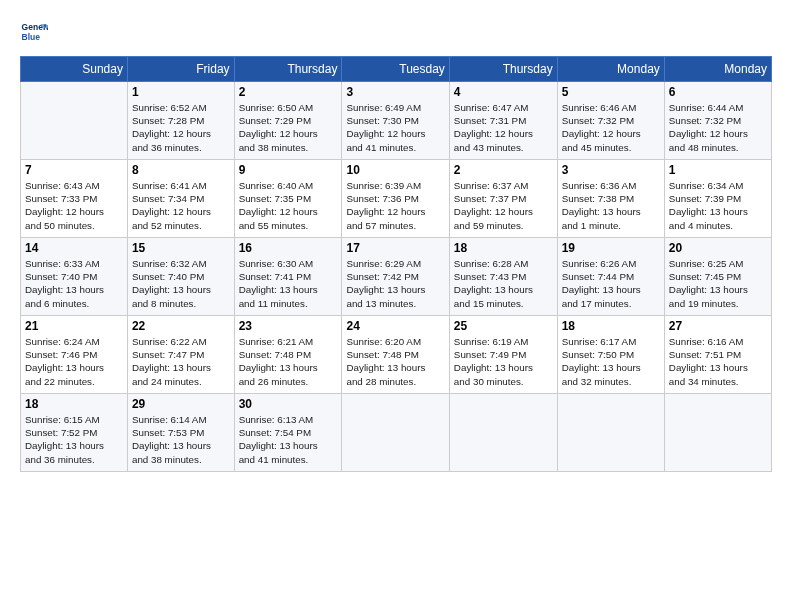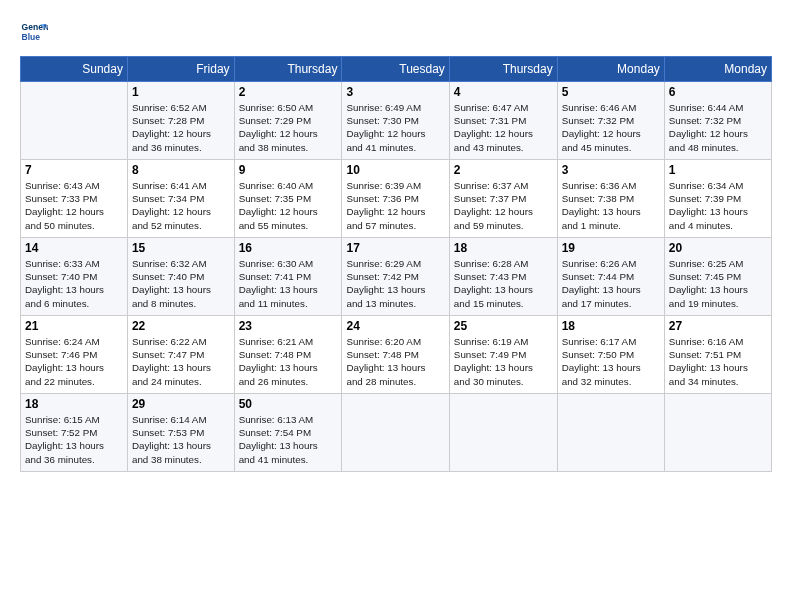--- a/index.html
+++ b/index.html
@@ -238,21 +238,21 @@
         <tr>
           <td>
             <span class="day-num">18</span>
             <div class="day-info">Sunrise: 6:15 AM<br>Sunset: 7:52 PM<br>Daylight: 13 hours<br>and 36 minutes.</div>
           </td>
           <td>
             <span class="day-num">29</span>
             <div class="day-info">Sunrise: 6:14 AM<br>Sunset: 7:53 PM<br>Daylight: 13 hours<br>and 38 minutes.</div>
           </td>
           <td>
-            <span class="day-num">50</span>
+            <span class="day-num">30</span>
             <div class="day-info">Sunrise: 6:13 AM<br>Sunset: 7:54 PM<br>Daylight: 13 hours<br>and 41 minutes.</div>
           </td>
           <td class="empty-cell"></td>
           <td class="empty-cell"></td>
           <td class="empty-cell"></td>
           <td class="empty-cell"></td>
         </tr>
       </tbody>
   </table>
 </div>

